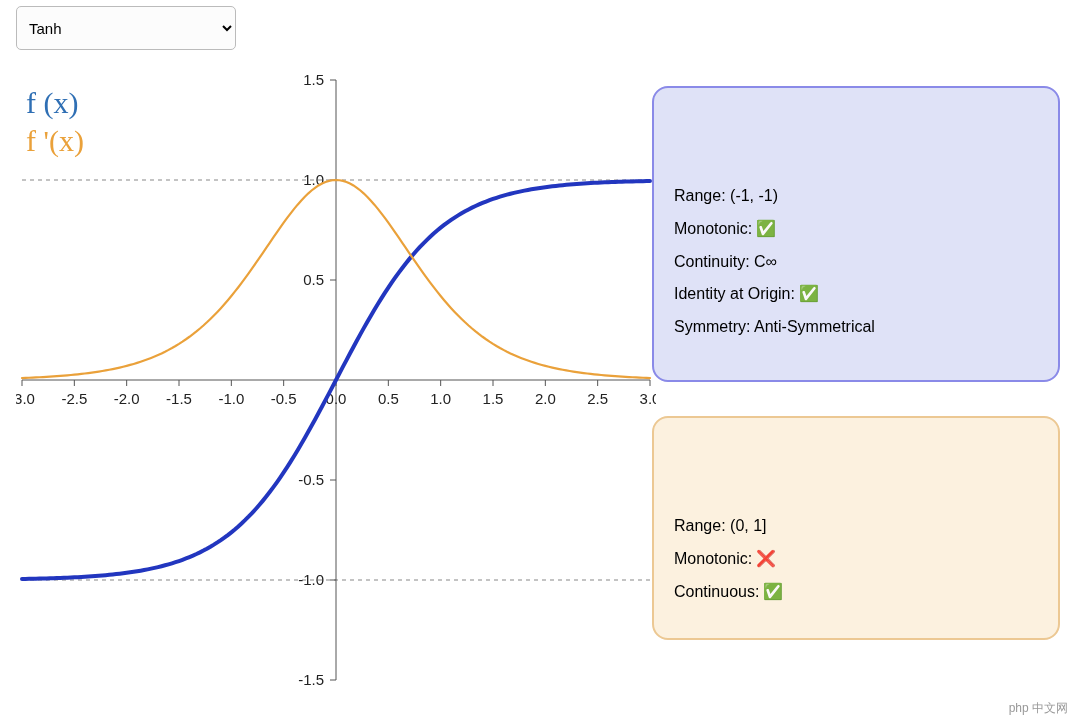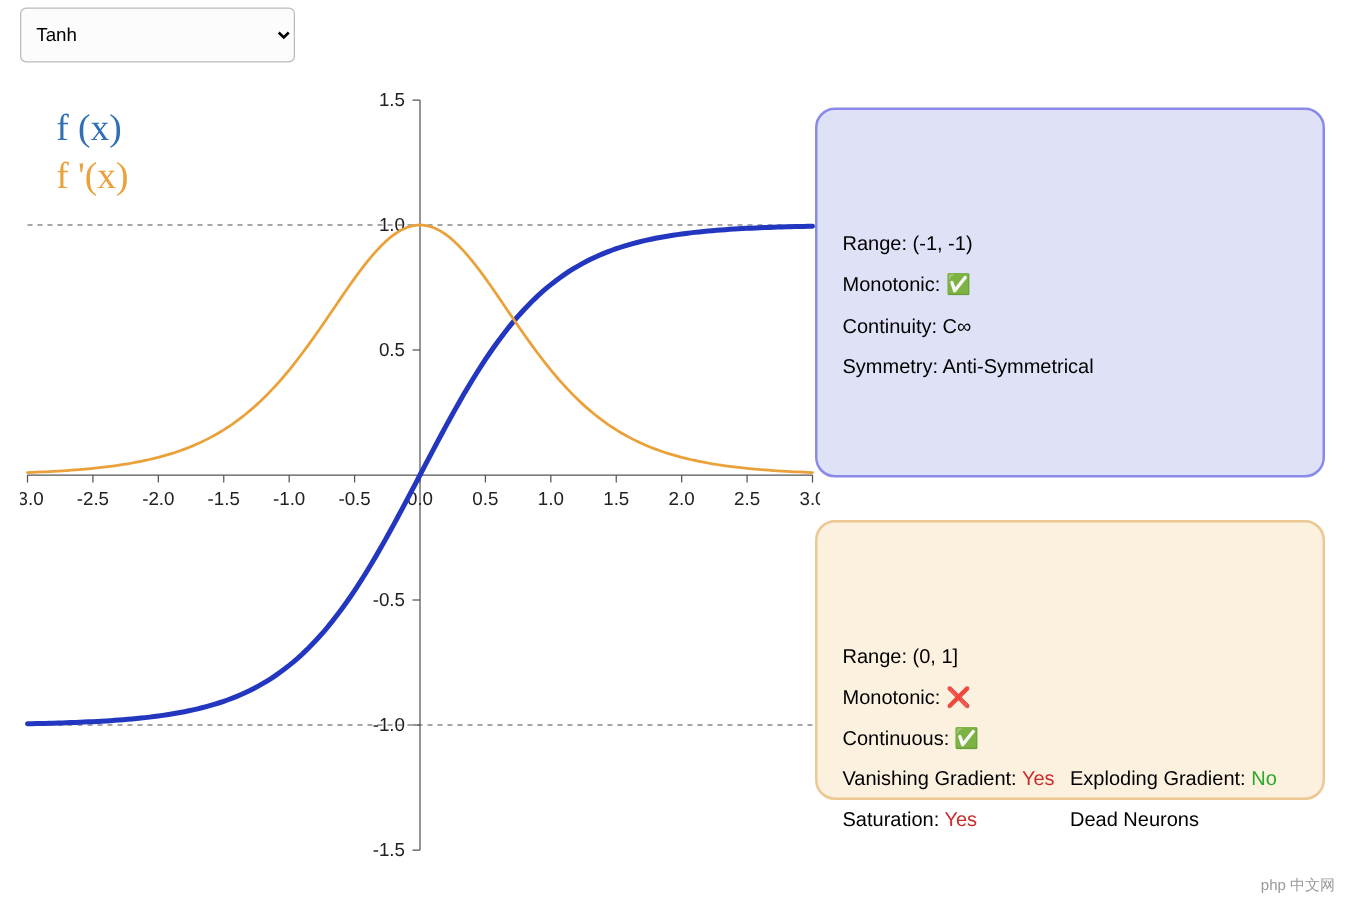--- a/index.html
+++ b/index.html
@@ -33,21 +33,20 @@
       position: absolute;
       top: 84px;
       left: 26px;
       z-index: 5;
     }
     .legend-item {
       font-size: 30px;
       font-weight: 400;
       line-height: 1.25;
       font-family: Georgia, "Times New Roman", serif;
-      margin-left: 19px;
     }
     .legend-f  { color: #2f6fb4; }
     .legend-fp { color: #eaa13a; text-align: center; }
     .info-box {
       position: absolute;
       right: 20px;
       width: 408px;
       border-radius: 16px;
       padding: 92px 20px 22px 20px;
       font-size: 16px;
@@ -142,35 +141,26 @@
       <path d="M6 509.0109507373461 L9.488888888888876 508.94294675138923 L12.9777777777778 508.8702802589086 L16.466666666666676 508.79263347011664 L19.955555555555552 508.70966720261777 L23.44444444444443 508.6210194793746 L26.93333333333335 508.5263040402256 L30.422222222222228 508.4251087624124 L33.911111111111104 508.3169939854564 L37.39999999999998 508.20149073562357 L40.88888888888891 508.07809884513614 L44.37777777777778 507.9462849612406 L47.86666666666666 507.80548044021987 L51.355555555555576 507.65507912146467 L54.844444444444456 507.49443497678686 L58.33333333333333 507.3228596302861 L61.82222222222221 507.1396197442786 L65.31111111111107 506.943934267072 L68.80000000000001 506.7349715387361 L72.28888888888889 506.51184625149597 L75.77777777777777 506.2736162619733 L79.26666666666668 506.0192792532383 L82.75555555555556 505.74776924554243 L86.24444444444444 505.45795295568814 L89.73333333333332 505.14862600629027 L93.22222222222224 504.8185089877216 L96.71111111111112 504.466243377339 L100.2 504.0903873226908 L103.68888888888891 503.68941129784724 L107.17777777777779 503.2616936448076 L110.66666666666666 502.8055160151634 L114.15555555555557 502.3190587308763 L117.64444444444445 501.80039608720733 L121.13333333333334 501.24749162554775 L124.62222222222222 500.65819340920916 L128.11111111111111 500.0302293411544 L131.6 499.36120256925363 L135.0888888888889 498.64858703194574 L138.57777777777778 497.8897232052198 L142.06666666666666 497.08181412061975 L145.55555555555554 496.2219217335155 L149.04444444444445 495.30696373118815 L152.53333333333333 494.3337108812943 L156.02222222222224 493.2987850329672 L159.51111111111112 492.1986578950852 L163 491.02965072897325 L166.4888888888889 489.7879351058346 L169.9777777777778 488.46953489230816 L173.46666666666667 487.0703296404525 L176.95555555555555 485.58605957080323 L180.44444444444446 484.0123323485344 L183.93333333333334 482.3446318626613 L187.42222222222225 480.5783292260724 L190.91111111111113 478.7086962192864 L194.4 476.730921402431 L197.88888888888886 474.6401291171767 L201.3777777777778 472.43140159229154 L204.86666666666665 470.09980435212594 L208.35555555555558 467.6404151056329 L211.84444444444443 465.0483562634573 L215.33333333333331 462.318831191153 L218.8222222222222 459.4471642567948 L222.31111111111113 456.4288446703705 L225.8 453.2595740398049 L229.2888888888889 449.93531748406104 L232.77777777777777 446.45235804763394 L236.26666666666668 442.8073540535697 L239.75555555555556 438.99739891517044 L243.24444444444444 435.0200828017035 L246.73333333333332 430.87355542343266 L250.22222222222223 426.55658906958195 L253.7111111111111 422.068640903727 L257.2 417.4099133996071 L260.68888888888887 412.58141169216174 L264.1777777777778 407.5849965299032 L267.6666666666667 402.423431452002 L271.15555555555557 397.100422783096 L274.64444444444445 391.6206510468649 L278.1333333333333 385.989792451045 L281.6222222222222 380.21452919578167 L285.1111111111111 374.30254750632696 L288.6 368.2625224903182 L292.0888888888889 362.10408916710054 L295.5777777777778 355.8377993070198 L299.06666666666666 349.4750640449808 L302.5555555555556 343.02808258492587 L306.0444444444445 336.50975767817573 L309.53333333333336 329.9335989249912 L313.02222222222224 323.31361530045257 L316.5111111111111 316.6641986277646 L320 310 L323.4888888888889 303.3358013722355 L326.9777777777778 296.68638469954743 L330.4666666666667 290.06640107500886 L333.9555555555556 283.4902423218243 L337.44444444444446 276.97191741507413 L340.93333333333334 270.52493595501915 L344.4222222222222 264.16220069298015 L347.9111111111111 257.8959108328995 L351.4 251.73747750968187 L354.8888888888889 245.69745249367313 L358.3777777777778 239.7854708042183 L361.8666666666667 234.01020754895507 L365.35555555555555 228.37934895313504 L368.8444444444445 222.899577216904 L372.33333333333337 217.57656854799805 L375.82222222222225 212.4150034700968 L379.31111111111113 207.4185883078382 L382.8 202.59008660039297 L386.28888888888883 197.931359096273 L389.7777777777777 193.44341093041797 L393.2666666666667 189.12644457656734 L396.7555555555556 184.97991719829648 L400.2444444444444 181.00260108482954 L403.7333333333333 177.1926459464302 L407.2222222222223 173.5476419523661 L410.71111111111117 170.06468251593887 L414.2 166.7404259601951 L417.68888888888887 163.5711553296295 L421.17777777777775 160.5528357432052 L424.66666666666663 157.68116880884702 L428.1555555555555 154.95164373654276 L431.6444444444444 152.35958489436717 L435.13333333333327 149.90019564787409 L438.62222222222226 147.56859840770846 L442.11111111111114 145.35987088282332 L445.6 143.26907859756895 L449.0888888888889 141.29130378071358 L452.5777777777778 139.42167077392753 L456.06666666666666 137.65536813733877 L459.55555555555554 135.9876676514656 L463.0444444444444 134.41394042919677 L466.53333333333336 132.92967035954752 L470.02222222222224 131.53046510769184 L473.5111111111111 130.2120648941654 L477 128.97034927102672 L480.4888888888889 127.80134210491482 L483.97777777777776 126.70121496703271 L487.46666666666664 125.66628911870573 L490.9555555555556 124.69303626881187 L494.44444444444446 123.7780782664844 L497.93333333333334 122.91818587938023 L501.4222222222222 122.1102767947802 L504.9111111111111 121.35141296805429 L508.4 120.6387974307463 L511.88888888888886 119.96977065884562 L515.3777777777777 119.34180659079085 L518.8666666666667 118.75250837445216 L522.3555555555556 118.19960391279271 L525.8444444444444 117.68094126912364 L529.3333333333334 117.19448398483662 L532.8222222222222 116.73830635519244 L536.3111111111111 116.31058870215277 L539.8 115.90961267730921 L543.2888888888889 115.53375662266104 L546.7777777777778 115.18149101227839 L550.2666666666667 114.85137399370971 L553.7555555555556 114.5420470443118 L557.2444444444444 114.25223075445767 L560.7333333333333 113.98072074676168 L564.2222222222222 113.7263837380267 L567.7111111111111 113.48815374850398 L571.2 113.26502846126392 L574.6888888888889 113.05606573292805 L578.1777777777778 112.86038025572137 L581.6666666666666 112.67714036971398 L585.1555555555556 112.50556502321315 L588.6444444444444 112.3449208785353 L592.1333333333333 112.19451955978016 L595.6222222222223 112.05371503875938 L599.1111111111112 111.92190115486383 L602.6 111.7985092643765 L606.088888888889 111.68300601454361 L609.5777777777778 111.57489123758762 L613.0666666666667 111.47369595977445 L616.5555555555555 111.37898052062543 L620.0444444444445 111.29033279738229 L623.5333333333334 111.2073665298834 L627.0222222222222 111.12971974109144 L630.5111111111112 111.0570532486107 L634 110.98904926265388 " fill="none" stroke="#2236bf" stroke-width="4" stroke-linecap="round"></path>
       <path d="M6 308.026792566912 L9.488888888888876 307.8914803106306 L12.9777777777778 307.74694185128425 L16.466666666666676 307.5925556099207 L19.955555555555552 307.42765919887546 L23.44444444444443 307.2515468951305 L26.93333333333335 307.0634669793605 L30.422222222222228 306.8626189368759 L33.911111111111104 306.64815051713776 L37.39999999999998 306.4191546491173 L40.88888888888891 306.1746662105177 L44.37777777777778 305.9136586497834 L47.86666666666666 305.635040460931 L51.355555555555576 305.33765151256233 L54.844444444444456 305.02025923400146 L58.33333333333333 304.6815546633679 L61.82222222222221 304.32014836459376 L65.31111111111107 303.93456622296395 L68.80000000000001 303.52324513173636 L72.28888888888889 303.0845285858579 L75.77777777777777 302.6166622027618 L79.26666666666668 302.117789194795 L82.75555555555556 301.5859458230306 L86.24444444444444 301.01905686814007 L89.73333333333332 300.41493116071484 L93.22222222222224 299.7712572209949 L96.71111111111112 299.08559906647224 L100.2 298.35539225536064 L103.68888888888891 297.5779402445332 L107.17777777777779 296.7504111522974 L110.66666666666666 295.8698350293671 L114.15555555555557 294.93310175565125 L117.64444444444445 293.93695969604806 L121.13333333333334 292.8780152653199 L124.62222222222222 291.75273357031705 L128.11111111111111 290.55744031725874 L131.6 289.28832519236954 L135.0888888888889 287.94144694574794 L138.57777777777778 286.5127404306706 L142.06666666666666 284.9980258733107 L145.55555555555554 283.3930206706179 L149.04444444444445 281.6933540363593 L152.53333333333333 279.8945848363429 L156.02222222222224 277.9922229728096 L159.51111111111112 275.9817546938514 L163 273.8586722152703 L166.4888888888889 271.61850804809893 L169.9777777777778 269.25687442338403 L173.46666666666667 266.7695081948925 L176.95555555555555 264.1523215780083 L180.44444444444446 261.40145904688393 L183.93333333333334 258.5133606593812 L187.42222222222225 255.4848320077917 L190.91111111111113 252.31312090005736 L194.4 248.99600075851814 L197.88888888888886 245.53186057860296 L201.3777777777778 241.91980111618142 L204.86666666666665 238.15973676794502 L208.35555555555558 234.2525023733812 L211.84444444444443 230.1999638999999 L215.33333333333331 226.00513167719478 L218.8222222222222 221.67227452198716 L222.31111111111113 217.20703275749744 L225.8 212.6165277703317 L229.2888888888889 207.90946539682486 L232.77777777777777 203.0962300837985 L236.26666666666668 198.18896645355125 L239.75555555555556 193.20164463439815 L243.24444444444444 188.150105518724 L246.73333333333332 183.0520820035084 L250.22222222222223 177.92719227767705 L253.7111111111111 172.79690137004258 L257.2 167.68444748255547 L260.68888888888887 162.61473012378391 L264.1777777777778 157.61415773870613 L267.6666666666667 152.71045340681442 L271.15555555555557 147.9324182449704 L274.64444444444445 143.3096533865705 L278.1333333333333 138.87224278376442 L281.6222222222222 134.6504005509264 L285.1111111111111 130.67408807901714 L288.6 126.97260763467409 L292.0888888888889 123.57418053966572 L295.5777777777778 120.50551922655313 L299.06666666666666 117.79140340677671 L302.5555555555556 115.45427119618351 L306.0444444444445 113.51383626077804 L309.53333333333336 111.98674183051202 L313.02222222222224 110.88626176184225 L316.5111111111111 110.22205771675148 L320 109.99999999999997 L323.4888888888889 110.22205771675148 L326.9777777777778 110.88626176184225 L330.4666666666667 111.98674183051202 L333.9555555555556 113.51383626077804 L337.44444444444446 115.45427119618351 L340.93333333333334 117.79140340677671 L344.4222222222222 120.50551922655313 L347.9111111111111 123.57418053966572 L351.4 126.97260763467409 L354.8888888888889 130.67408807901714 L358.3777777777778 134.6504005509264 L361.8666666666667 138.87224278376442 L365.35555555555555 143.3096533865705 L368.8444444444445 147.9324182449704 L372.33333333333337 152.71045340681442 L375.82222222222225 157.61415773870613 L379.31111111111113 162.61473012378391 L382.8 167.68444748255547 L386.28888888888883 172.79690137004258 L389.7777777777777 177.92719227767705 L393.2666666666667 183.0520820035084 L396.7555555555556 188.150105518724 L400.2444444444444 193.20164463439815 L403.7333333333333 198.18896645355125 L407.2222222222223 203.0962300837985 L410.71111111111117 207.90946539682486 L414.2 212.6165277703317 L417.68888888888887 217.20703275749744 L421.17777777777775 221.67227452198716 L424.66666666666663 226.00513167719478 L428.1555555555555 230.1999638999999 L431.6444444444444 234.25250237338113 L435.13333333333327 238.15973676794502 L438.62222222222226 241.9198011161815 L442.11111111111114 245.53186057860296 L445.6 248.99600075851828 L449.0888888888889 252.31312090005736 L452.5777777777778 255.4848320077917 L456.06666666666666 258.5133606593812 L459.55555555555554 261.4014590468839 L463.0444444444444 264.15232157800824 L466.53333333333336 266.7695081948926 L470.02222222222224 269.2568744233841 L473.5111111111111 271.618508048099 L477 273.8586722152703 L480.4888888888889 275.9817546938514 L483.97777777777776 277.9922229728096 L487.46666666666664 279.8945848363429 L490.9555555555556 281.6933540363594 L494.44444444444446 283.3930206706179 L497.93333333333334 284.9980258733107 L501.4222222222222 286.5127404306706 L504.9111111111111 287.94144694574794 L508.4 289.28832519236954 L511.88888888888886 290.5574403172586 L515.3777777777777 291.75273357031705 L518.8666666666667 292.8780152653199 L522.3555555555556 293.93695969604806 L525.8444444444444 294.93310175565125 L529.3333333333334 295.8698350293671 L532.8222222222222 296.7504111522974 L536.3111111111111 297.5779402445332 L539.8 298.3553922553606 L543.2888888888889 299.08559906647224 L546.7777777777778 299.7712572209949 L550.2666666666667 300.41493116071484 L553.7555555555556 301.01905686814007 L557.2444444444444 301.5859458230306 L560.7333333333333 302.117789194795 L564.2222222222222 302.6166622027618 L567.7111111111111 303.0845285858579 L571.2 303.52324513173636 L574.6888888888889 303.93456622296395 L578.1777777777778 304.32014836459376 L581.6666666666666 304.6815546633679 L585.1555555555556 305.02025923400146 L588.6444444444444 305.33765151256233 L592.1333333333333 305.635040460931 L595.6222222222223 305.9136586497834 L599.1111111111112 306.1746662105177 L602.6 306.4191546491173 L606.088888888889 306.64815051713776 L609.5777777777778 306.8626189368759 L613.0666666666667 307.0634669793605 L616.5555555555555 307.25154689513045 L620.0444444444445 307.42765919887546 L623.5333333333334 307.5925556099207 L627.0222222222222 307.74694185128425 L630.5111111111112 307.8914803106306 L634 308.026792566912 " fill="none" stroke="#eaa13a" stroke-width="2.2" stroke-linecap="round"></path>
     </g>
 </svg>
 
 <div class="info-box info-box-f">
   <div id="info-f-rows">
       <div class="row"><span>Range: </span><span>(-1, -1)</span></div>
       <div class="row"><span>Monotonic: </span><span class="check">✅</span></div>
       <div class="row"><span>Continuity: </span><span>C∞</span></div>
+      <div class="row"><span>Identity at Origin: </span><span class="check">✅</span></div>
       <div class="row"><span>Symmetry: </span><span>Anti-Symmetrical</span></div>
     </div>
 </div>
 
 <div class="info-box info-box-fp">
   <div id="info-fp-rows">
       <div class="row"><span>Range: </span><span>(0, 1]</span></div>
       <div class="row"><span>Monotonic: </span><span class="cross">❌</span></div>
       <div class="row"><span>Continuous: </span><span class="check">✅</span></div>
     </div>
-  <div id="info-fp-split">
-      <div class="row-split">
-        <div class="col"><span>Vanishing Gradient: </span><span class="yes">Yes</span></div>
-        <div class="col"><span>Exploding Gradient: </span><span class="no">No</span></div>
-      </div>
-      <div class="row-split">
-        <div class="col"><span>Saturation: </span><span class="yes">Yes</span></div>
-        <div class="col"><span>Dead Neurons </span></div>
-      </div>
-    </div>
 </div>
 
 <div class="watermark">php 中文网</div>
 
 </body></html>

